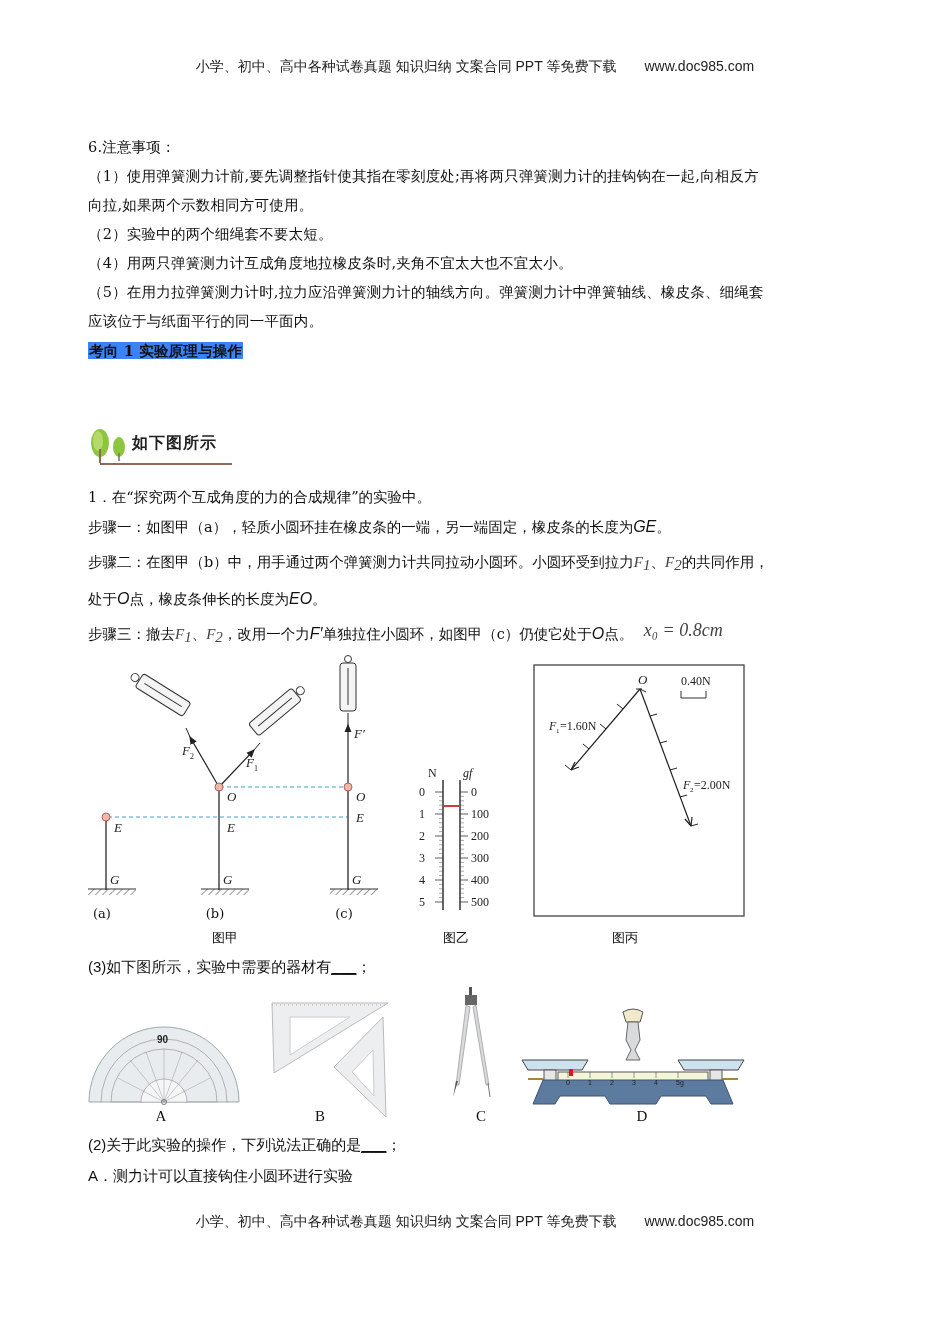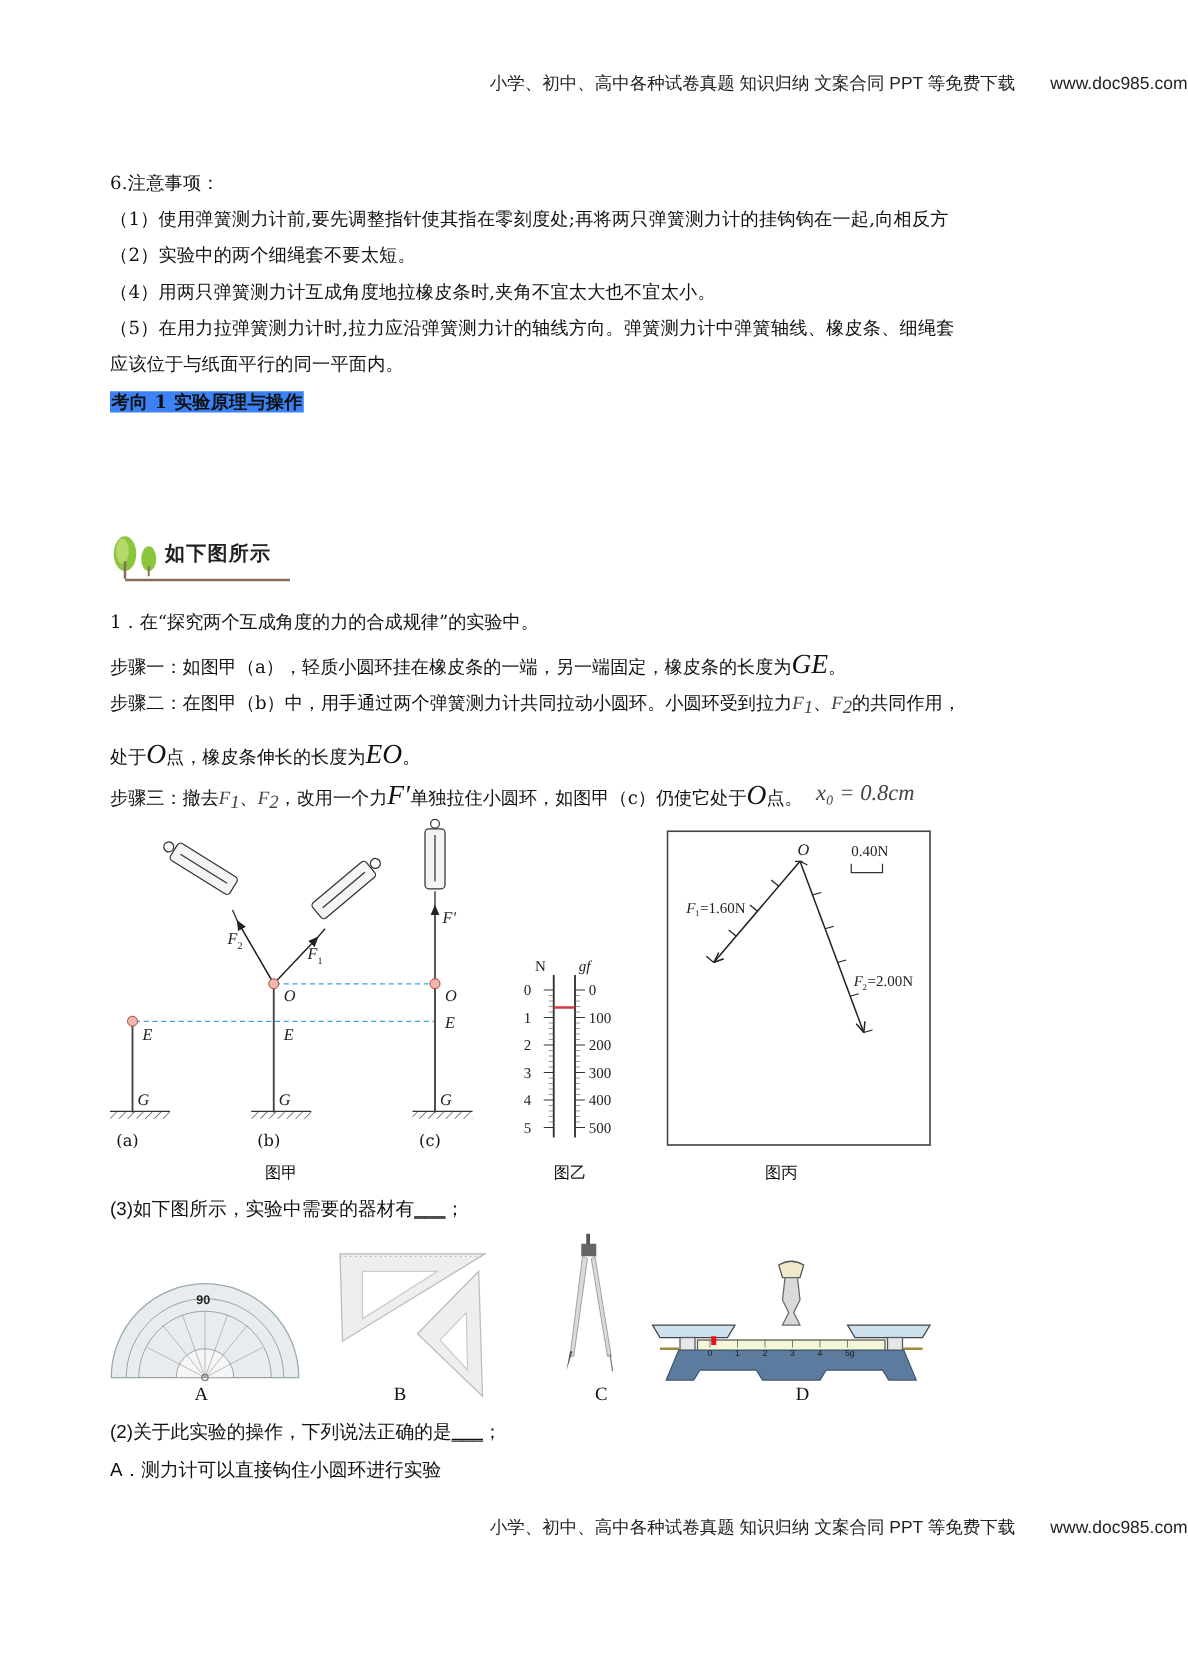--- a/index.html
+++ b/index.html
@@ -1,48 +1,49 @@
 <!DOCTYPE html>
 <html><head>
 <meta charset="utf-8">
 <style>
   html, body { margin: 0; padding: 0; background: #ffffff; }
   body { width: 950px; height: 1344px; position: relative; overflow: hidden;
          font-family: "DejaVu Serif", "Liberation Serif", serif; color: #111; }
-  .header, .footer { position: absolute; left: 0; width: 950px; text-align: right;
+  .header, .footer { position: absolute; left: 0; width: 950px; text-align: center;
          font-family: "Liberation Sans", "DejaVu Sans", sans-serif; font-size: 14px; color: #222; }
   .header { top: 58px; }
   .footer { top: 1213px; }
   .header .url, .footer .url { margin-left: 28px; }
   .content { position: absolute; left: 88px; top: 133px; width: 780px; }
   .line { font-size: 14.5px; line-height: 29px; white-space: nowrap; letter-spacing: 0.2px; }
   .hl { background: #3b82f6; font-weight: bold; font-size: 14.5px; padding: 0 1px; }
   .section-badge { position: absolute; left: 88px; top: 423px; width: 145px; height: 44px; }
   .section-badge .title { position: absolute; left: 44px; top: 10px; font-family: "DejaVu Sans", sans-serif;
         font-weight: bold; font-size: 16px; color: #222; letter-spacing: 1px; }
   .section-badge .underline { position: absolute; left: 12px; top: 40px; width: 132px; height: 2px; background: #8b6a5a; }
   .q-text { position: absolute; left: 88px; font-size: 14.5px; white-space: nowrap; }
-  .italic { font-style: italic; font-family: Liberation Serif, serif; font-size: 22px; }
+  .italic { font-style: italic; font-family: Liberation Sans, sans-serif; font-size: 16px; }
   .sub { font-size: 9px; vertical-align: -3px; }
   .math-gray { color: #444; font-family: "Liberation Serif", serif; font-style: italic; font-size: 15px; }
   .fig { position: absolute; }
   .caption { position: absolute; font-size: 13px; text-align: center; font-family: "DejaVu Serif", serif; }
   .choice-label { position: absolute; font-size: 15px; font-family: "Liberation Serif", serif; text-align: center; width: 30px; }
   .sans { font-family: "Liberation Sans", "DejaVu Sans", sans-serif; }
 </style>
 </head>
 <body>
 
 <div class="header">
   <span>小学、初中、高中各种试卷真题  知识归纳  文案合同  PPT 等免费下载</span><span class="url">www.doc985.com</span>
 </div>
 
 <div class="content">
   <div class="line">6.注意事项：</div>
   <div class="line">（1）使用弹簧测力计前,要先调整指针使其指在零刻度处;再将两只弹簧测力计的挂钩钩在一起,向相反方</div>
+  <div class="line">向拉,如果两个示数相同方可使用。</div>
   <div class="line">（2）实验中的两个细绳套不要太短。</div>
   <div class="line">（4）用两只弹簧测力计互成角度地拉橡皮条时,夹角不宜太大也不宜太小。</div>
   <div class="line">（5）在用力拉弹簧测力计时,拉力应沿弹簧测力计的轴线方向。弹簧测力计中弹簧轴线、橡皮条、细绳套</div>
   <div class="line">应该位于与纸面平行的同一平面内。</div>
   <div class="line"><span class="hl">考向 1 实验原理与操作</span></div>
 </div>
 
 <div class="section-badge">
   <svg width="46" height="44" style="position:absolute;left:0;top:0">
     <ellipse cx="12" cy="20" rx="9" ry="14" fill="#8cc63f"></ellipse>

